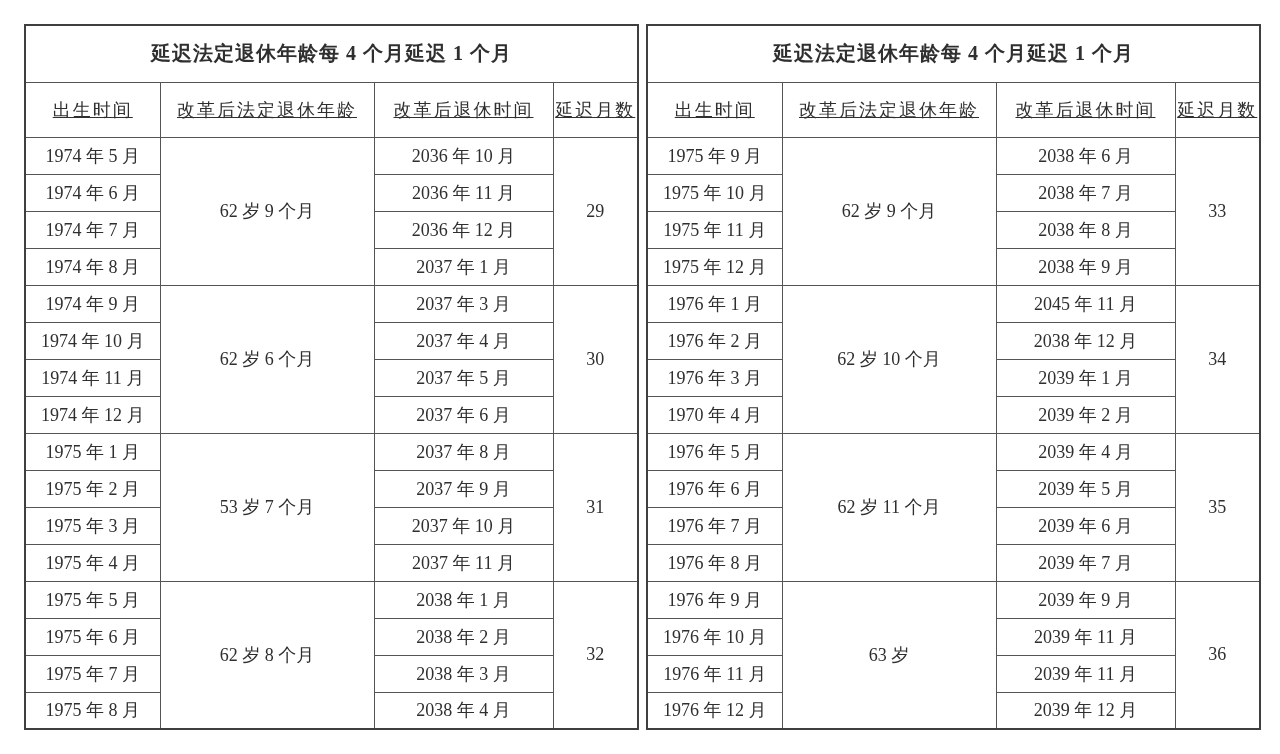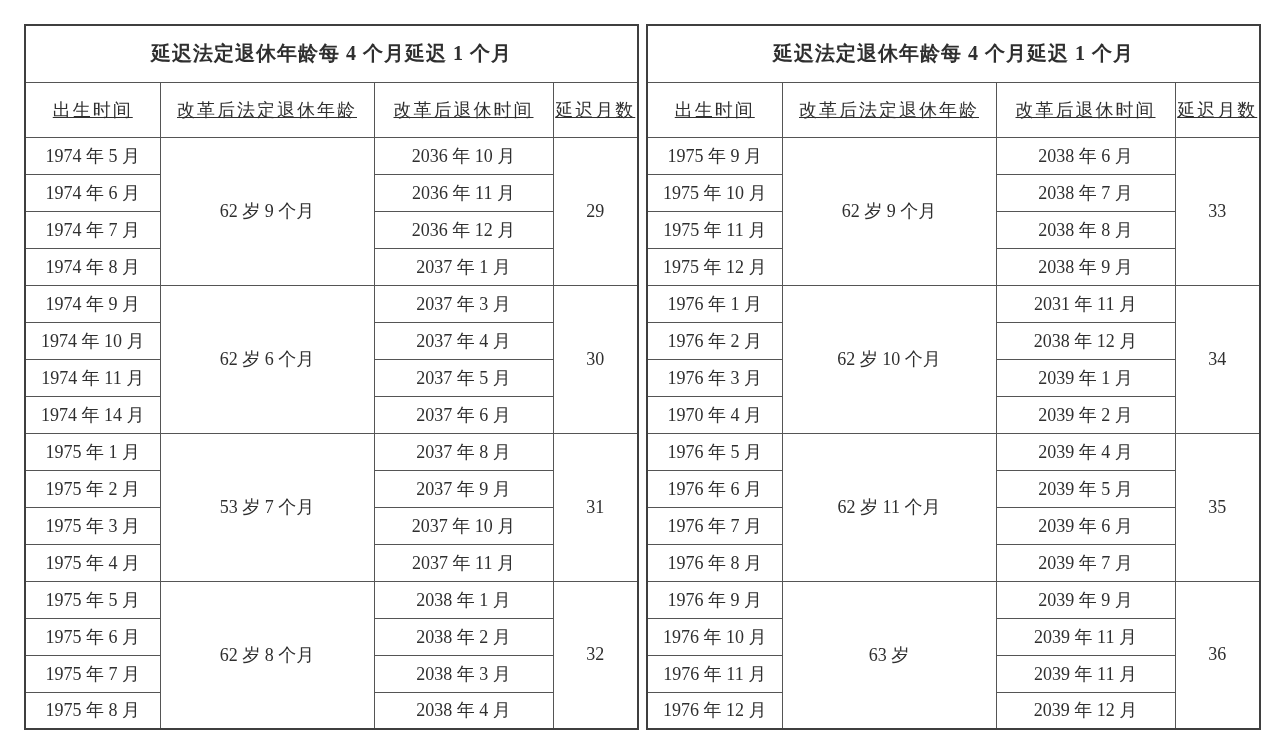--- a/index.html
+++ b/index.html
@@ -106,21 +106,21 @@
         </tr>
         <tr>
           <td>1974 年 10 月</td>
           <td>2037 年 4 月</td>
         </tr>
         <tr>
           <td>1974 年 11 月</td>
           <td>2037 年 5 月</td>
         </tr>
         <tr>
-          <td>1974 年 14 月</td>
+          <td>1974 年 12 月</td>
           <td>2037 年 6 月</td>
         </tr>
         <tr>
           <td>1975 年 1 月</td>
           <td rowspan="4">53 岁 7 个月</td>
           <td>2037 年 8 月</td>
           <td rowspan="4">31</td>
         </tr>
         <tr>
           <td>1975 年 2 月</td>
@@ -188,21 +188,21 @@
           <td>1975 年 11 月</td>
           <td>2038 年 8 月</td>
         </tr>
         <tr>
           <td>1975 年 12 月</td>
           <td>2038 年 9 月</td>
         </tr>
         <tr>
           <td>1976 年 1 月</td>
           <td rowspan="4">62 岁 10 个月</td>
-          <td>2031 年 11 月</td>
+          <td>2045 年 11 月</td>
           <td rowspan="4">34</td>
         </tr>
         <tr>
           <td>1976 年 2 月</td>
           <td>2038 年 12 月</td>
         </tr>
         <tr>
           <td>1976 年 3 月</td>
           <td>2039 年 1 月</td>
         </tr>

